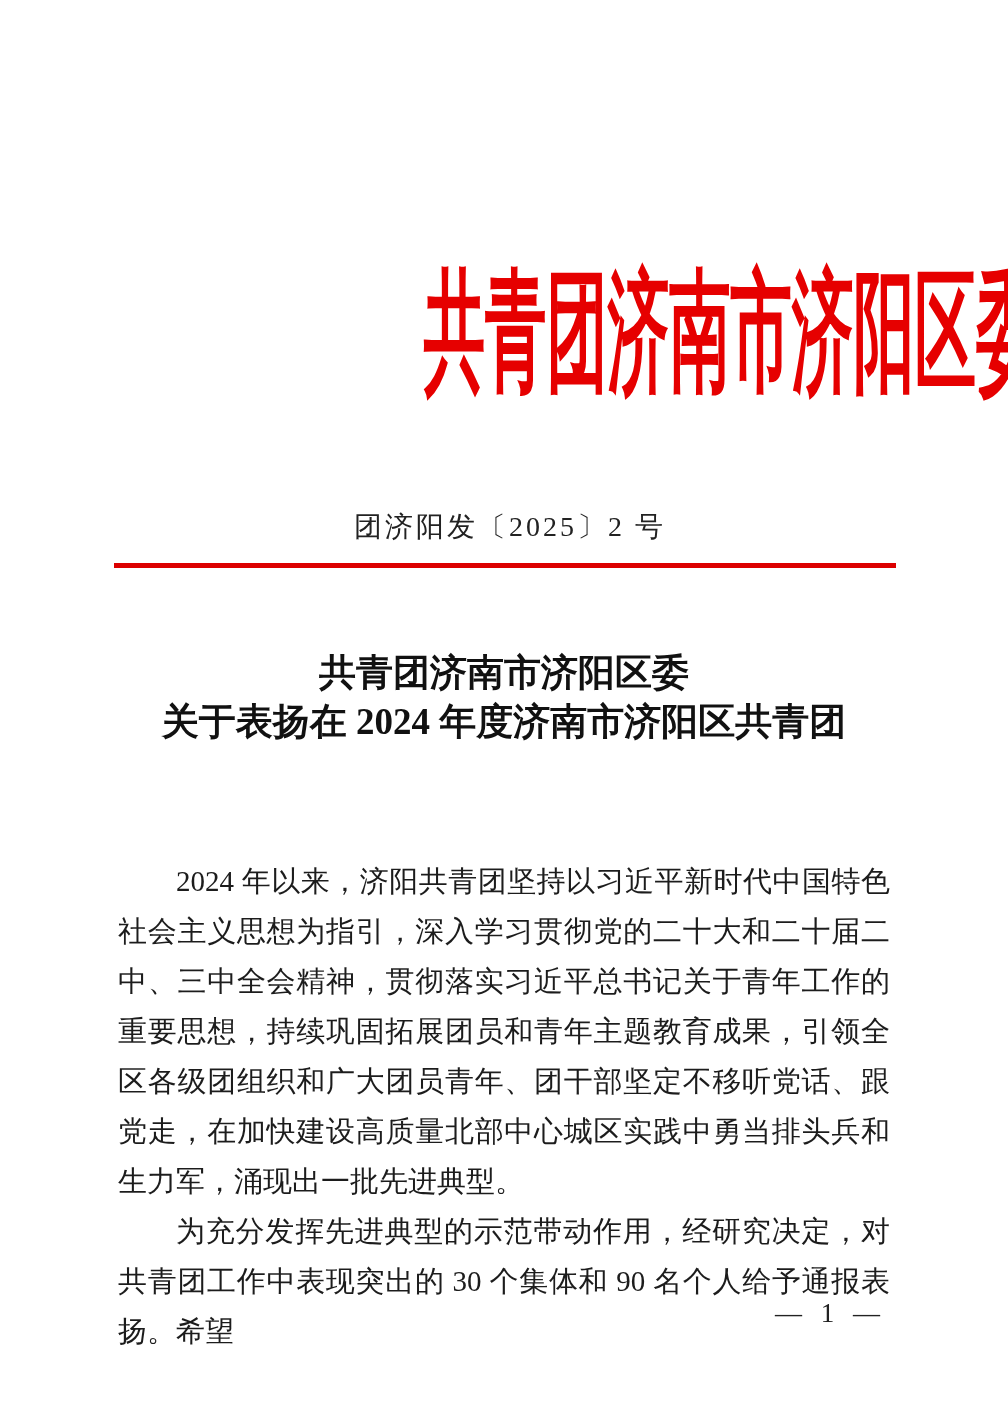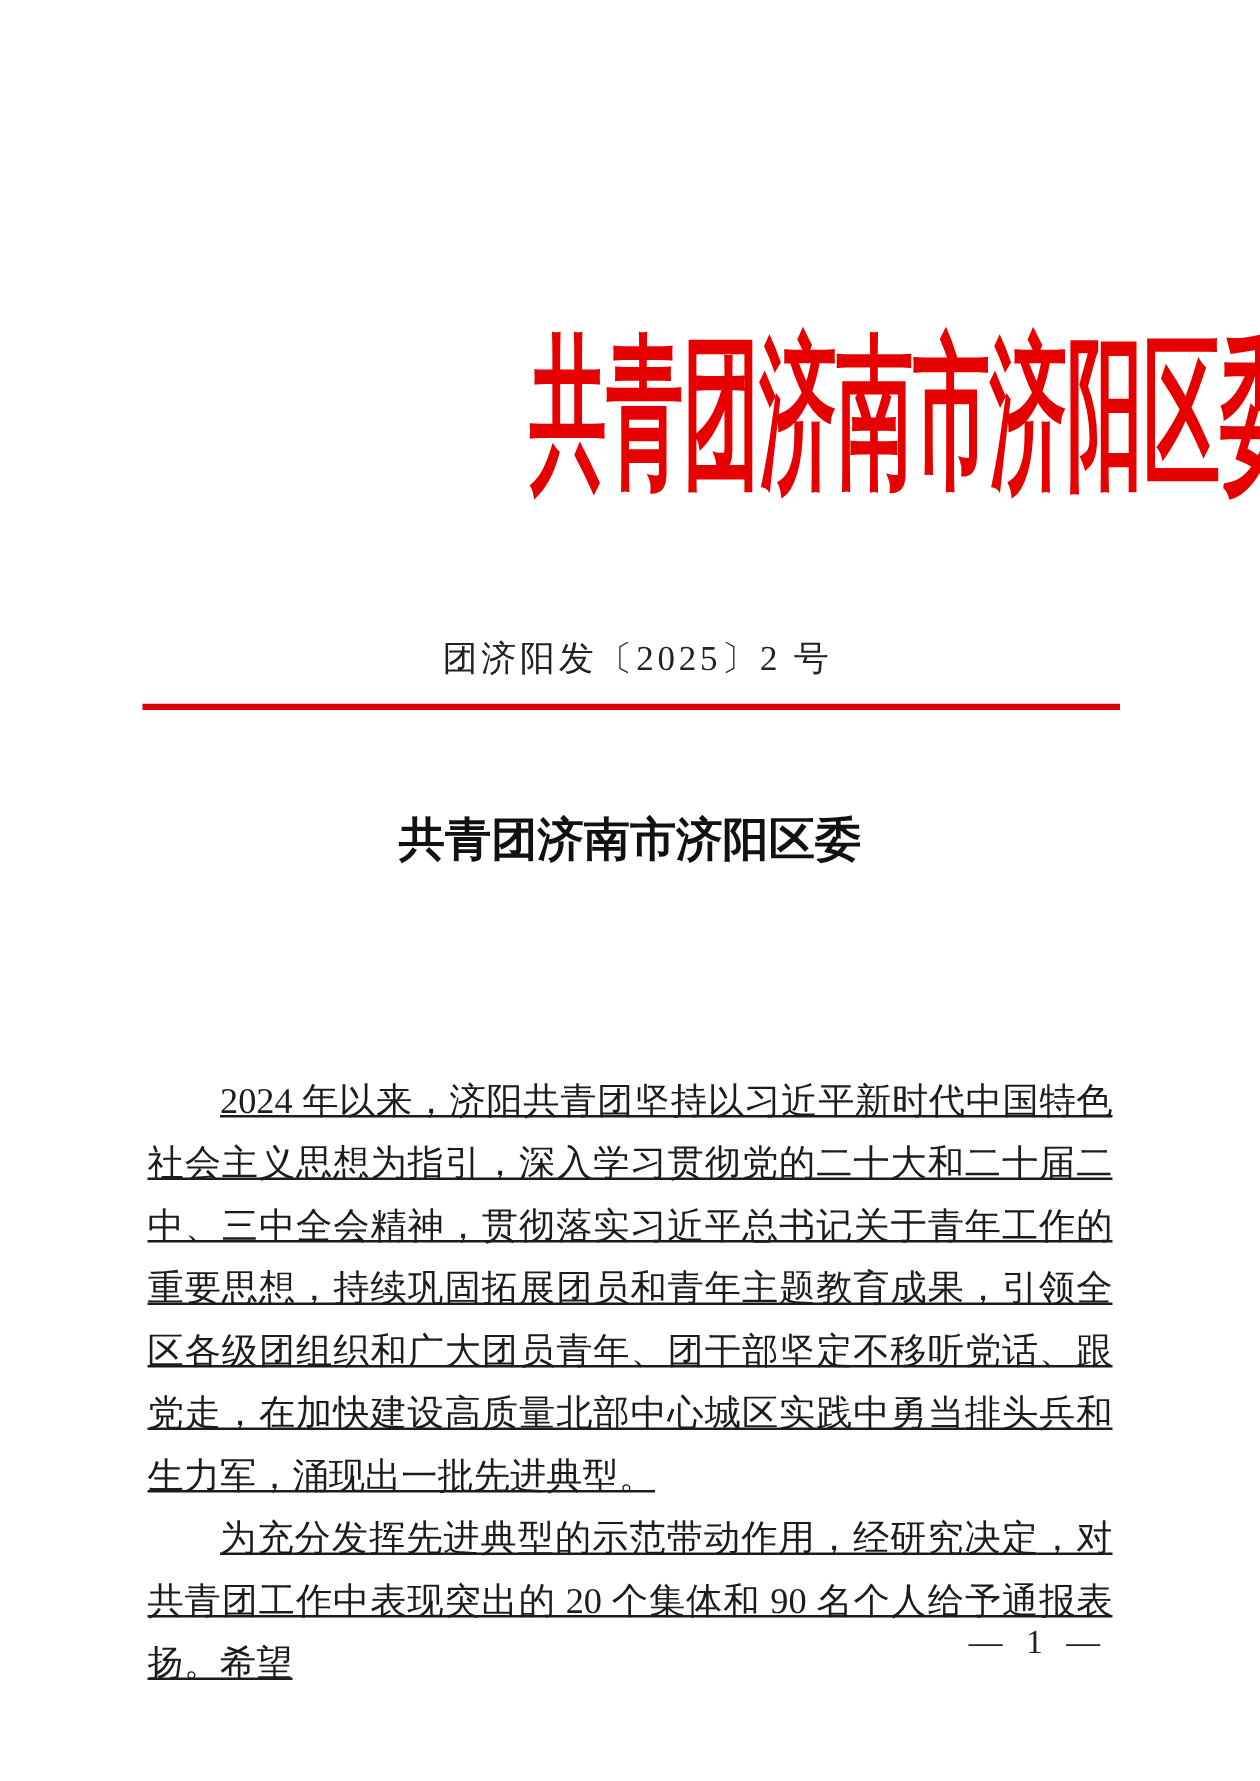--- a/index.html
+++ b/index.html
@@ -77,21 +77,20 @@
     width: 772px;
     font-size: 29px;
     line-height: 50px;
     text-align: justify;
     text-justify: inter-ideograph;
     color: #1c1c1c;
   }
   .body-block p {
     text-indent: 2em;
     margin: 0;
-    text-decoration: underline;
   }
   .page-number {
     position: absolute;
     top: 1298px;
     right: 122px;
     font-size: 27px;
     letter-spacing: 6px;
     color: #222222;
     white-space: nowrap;
   }
@@ -104,22 +103,23 @@
   <div class="masthead-wrap">
     <span class="masthead">共青团济南市济阳区委文件</span>
   </div>
 
   <div class="doc-number">团济阳发〔2025〕2 号</div>
 
   <div class="red-rule"></div>
 
   <div class="title-block">
     <div class="title-line">共青团济南市济阳区委</div>
+    <div class="title-line">关于表扬在 2024 年度济南市济阳区共青团</div>
   </div>
 
   <div class="body-block">
     <p>2024 年以来，济阳共青团坚持以习近平新时代中国特色社会主义思想为指引，深入学习贯彻党的二十大和二十届二中、三中全会精神，贯彻落实习近平总书记关于青年工作的重要思想，持续巩固拓展团员和青年主题教育成果，引领全区各级团组织和广大团员青年、团干部坚定不移听党话、跟党走，在加快建设高质量北部中心城区实践中勇当排头兵和生力军，涌现出一批先进典型。</p>
-    <p>为充分发挥先进典型的示范带动作用，经研究决定，对共青团工作中表现突出的 20 个集体和 90 名个人给予通报表扬。希望</p>
+    <p>为充分发挥先进典型的示范带动作用，经研究决定，对共青团工作中表现突出的 30 个集体和 90 名个人给予通报表扬。希望</p>
   </div>
 
   <div class="page-number">— 1 —</div>
 
 </div>
 
 </body></html>

